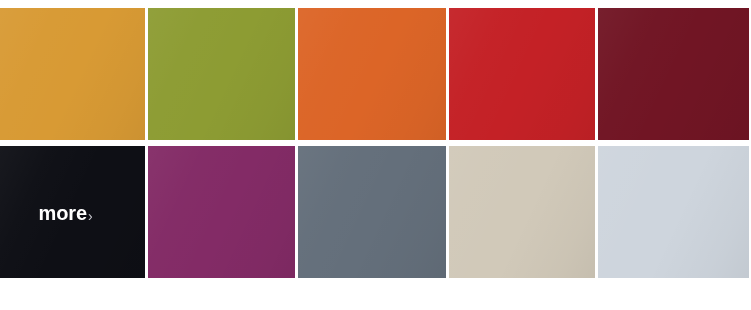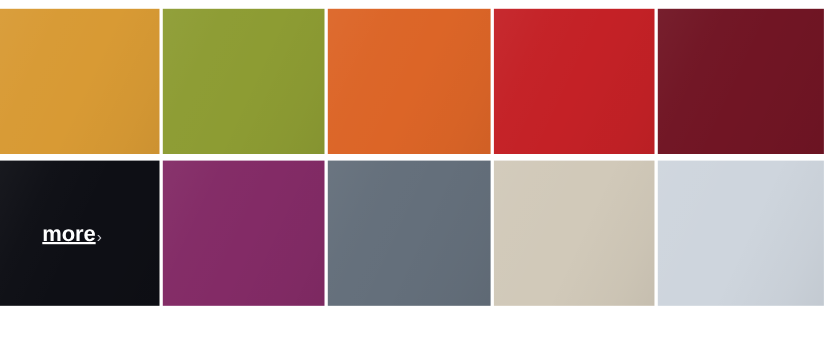--- a/index.html
+++ b/index.html
@@ -93,21 +93,21 @@
 <div class="palette-grid">
 
   <div class="tile" style="background-color: rgb(216, 154, 52);"></div>
   <div class="tile" style="background-color: rgb(141, 156, 51);"></div>
   <div class="tile" style="background-color: rgb(220, 101, 39);"></div>
   <div class="tile" style="background-color: rgb(196, 33, 38);"></div>
   <div class="tile" style="background-color: rgb(113, 21, 36);"></div>
 
   <div class="tile more-tile" style="background-color: rgb(14, 15, 21);">
     <span class="more-label">
-      <span class="more-text" style="color: rgb(255, 255, 255); text-decoration: underline;">more</span>
+      <span class="more-text" style="color: rgb(255, 255, 255);">more</span>
       <span class="more-chevron" style="color: rgb(201, 201, 207);">›</span>
     </span>
   </div>
 
   <div class="tile" style="background-color: rgb(131, 43, 102);"></div>
   <div class="tile" style="background-color: rgb(100, 111, 123);"></div>
   <div class="tile" style="background-color: rgb(209, 201, 185);"></div>
   <div class="tile" style="background-color: rgb(206, 213, 221);"></div>
 
 </div>

